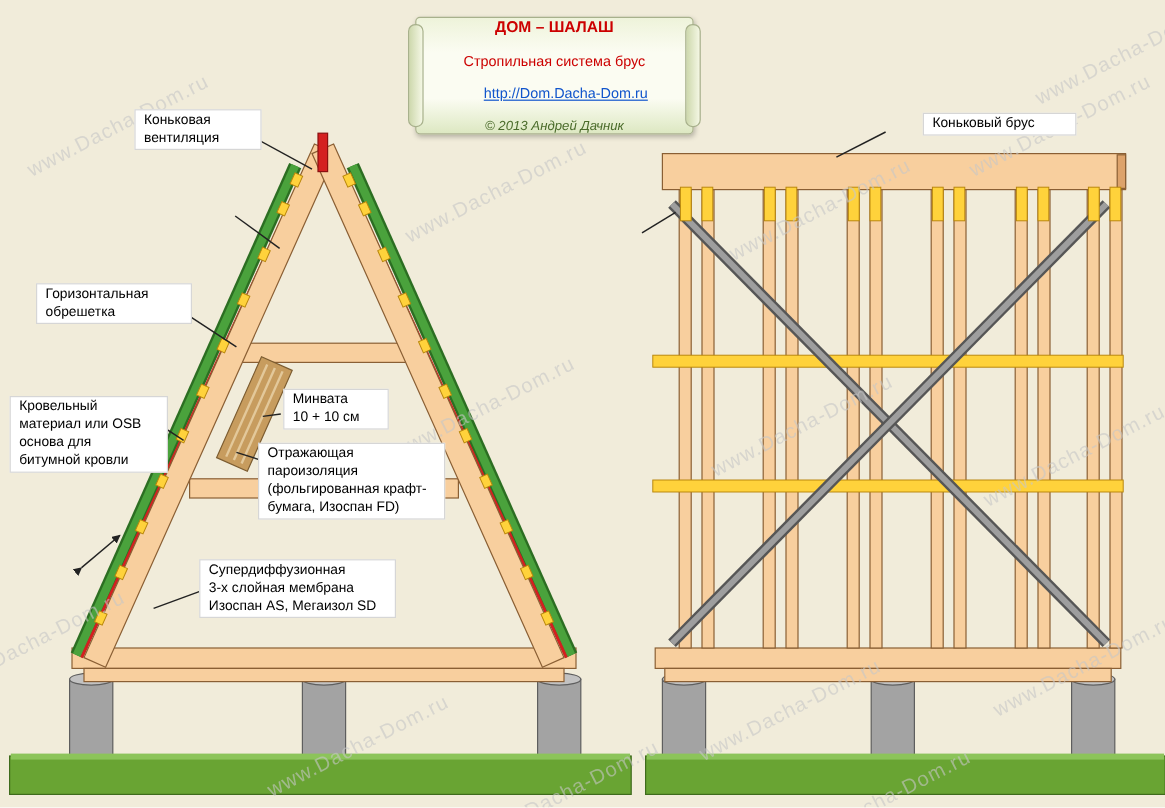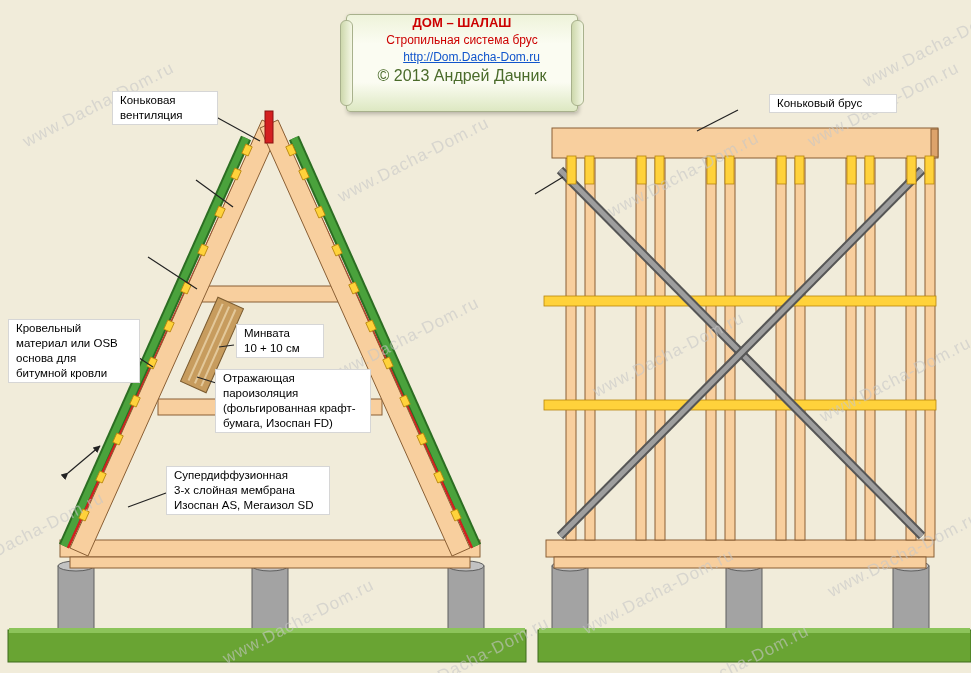--- a/index.html
+++ b/index.html
@@ -42,34 +42,34 @@
     font-size:17px;letter-spacing:1px;color:#c7c7c7;opacity:.6;
     white-space:nowrap;pointer-events:none;
   }
 
   
   .scroll{
     position:absolute;left:346px;top:14px;width:230px;height:96px;z-index:6;
     background:linear-gradient(180deg,#eef3da,#fbfcf2 30%,#fbfcf2 70%,#dde8c2);
     border:1px solid #a8b18c;border-radius:4px;
     box-shadow:1px 2px 4px rgba(0,0,0,.25);
-    display:flex;flex-direction:column;align-items:center;justify-content:flex-start;gap:3px;
+    display:flex;flex-direction:column;align-items:center;justify-content:space-between;gap:3px;
     text-align:center;
   }
   .curl{
     position:absolute;top:5px;width:11px;height:84px;
     background:linear-gradient(90deg,#cdd8ac,#f4f7e4);
     border:1px solid #a8b18c;border-radius:6px;
   }
   .curl-l{left:-7px;}
   .curl-r{right:-7px;}
   .s1{color:#cc0000;font-weight:bold;font-size:13px;}
   .s2{color:#cc0000;font-size:12px;}
   .s3{color:#1155cc;text-decoration:underline;font-size:12px;padding-left:19px;}
-  .s4{color:#4a6b2a;font-size:16px;}
+  .s4{color:#4a6b2a;font-style:italic;font-size:11px;}
 </style>
 </head>
 <body>
 
 <div class="stage">
 
   <svg class="draw" width="971" height="673" viewBox="0 0 971 673">
     <defs>
       <marker id="arr" markerWidth="8" markerHeight="8" refX="5.5" refY="3" orient="auto">
         <path d="M0,0 L6,3 L0,6 z" fill="#222"></path>
@@ -250,22 +250,24 @@
     <div class="s1">ДОМ – ШАЛАШ</div>
     <div class="s2">Стропильная система брус</div>
     <a class="s3" href="#">http://Dom.Dacha-Dom.ru</a>
     <div class="s4">© 2013 Андрей Дачник</div>
   </div>
 
   <div class="label" style="left:112px;top:91px;width:90px">Коньковая
 вентиляция</div>
 
 
-
-  <div class="label" style="left:8px;top:319px;width:116px">Кровельный
+  <div class="label" style="left:30px;top:236px;width:114px">Горизонтальная
+обрешетка</div>
+
+  <div class="label" style="left:8px;top:330px;width:116px">Кровельный
 материал или OSB
 основа для
 битумной кровли</div>
 
 
   <div class="label" style="left:236px;top:324px;width:72px">Минвата
 10 + 10 см</div>
 
   <div class="label" style="left:215px;top:369px;width:140px">Отражающая
 пароизоляция

